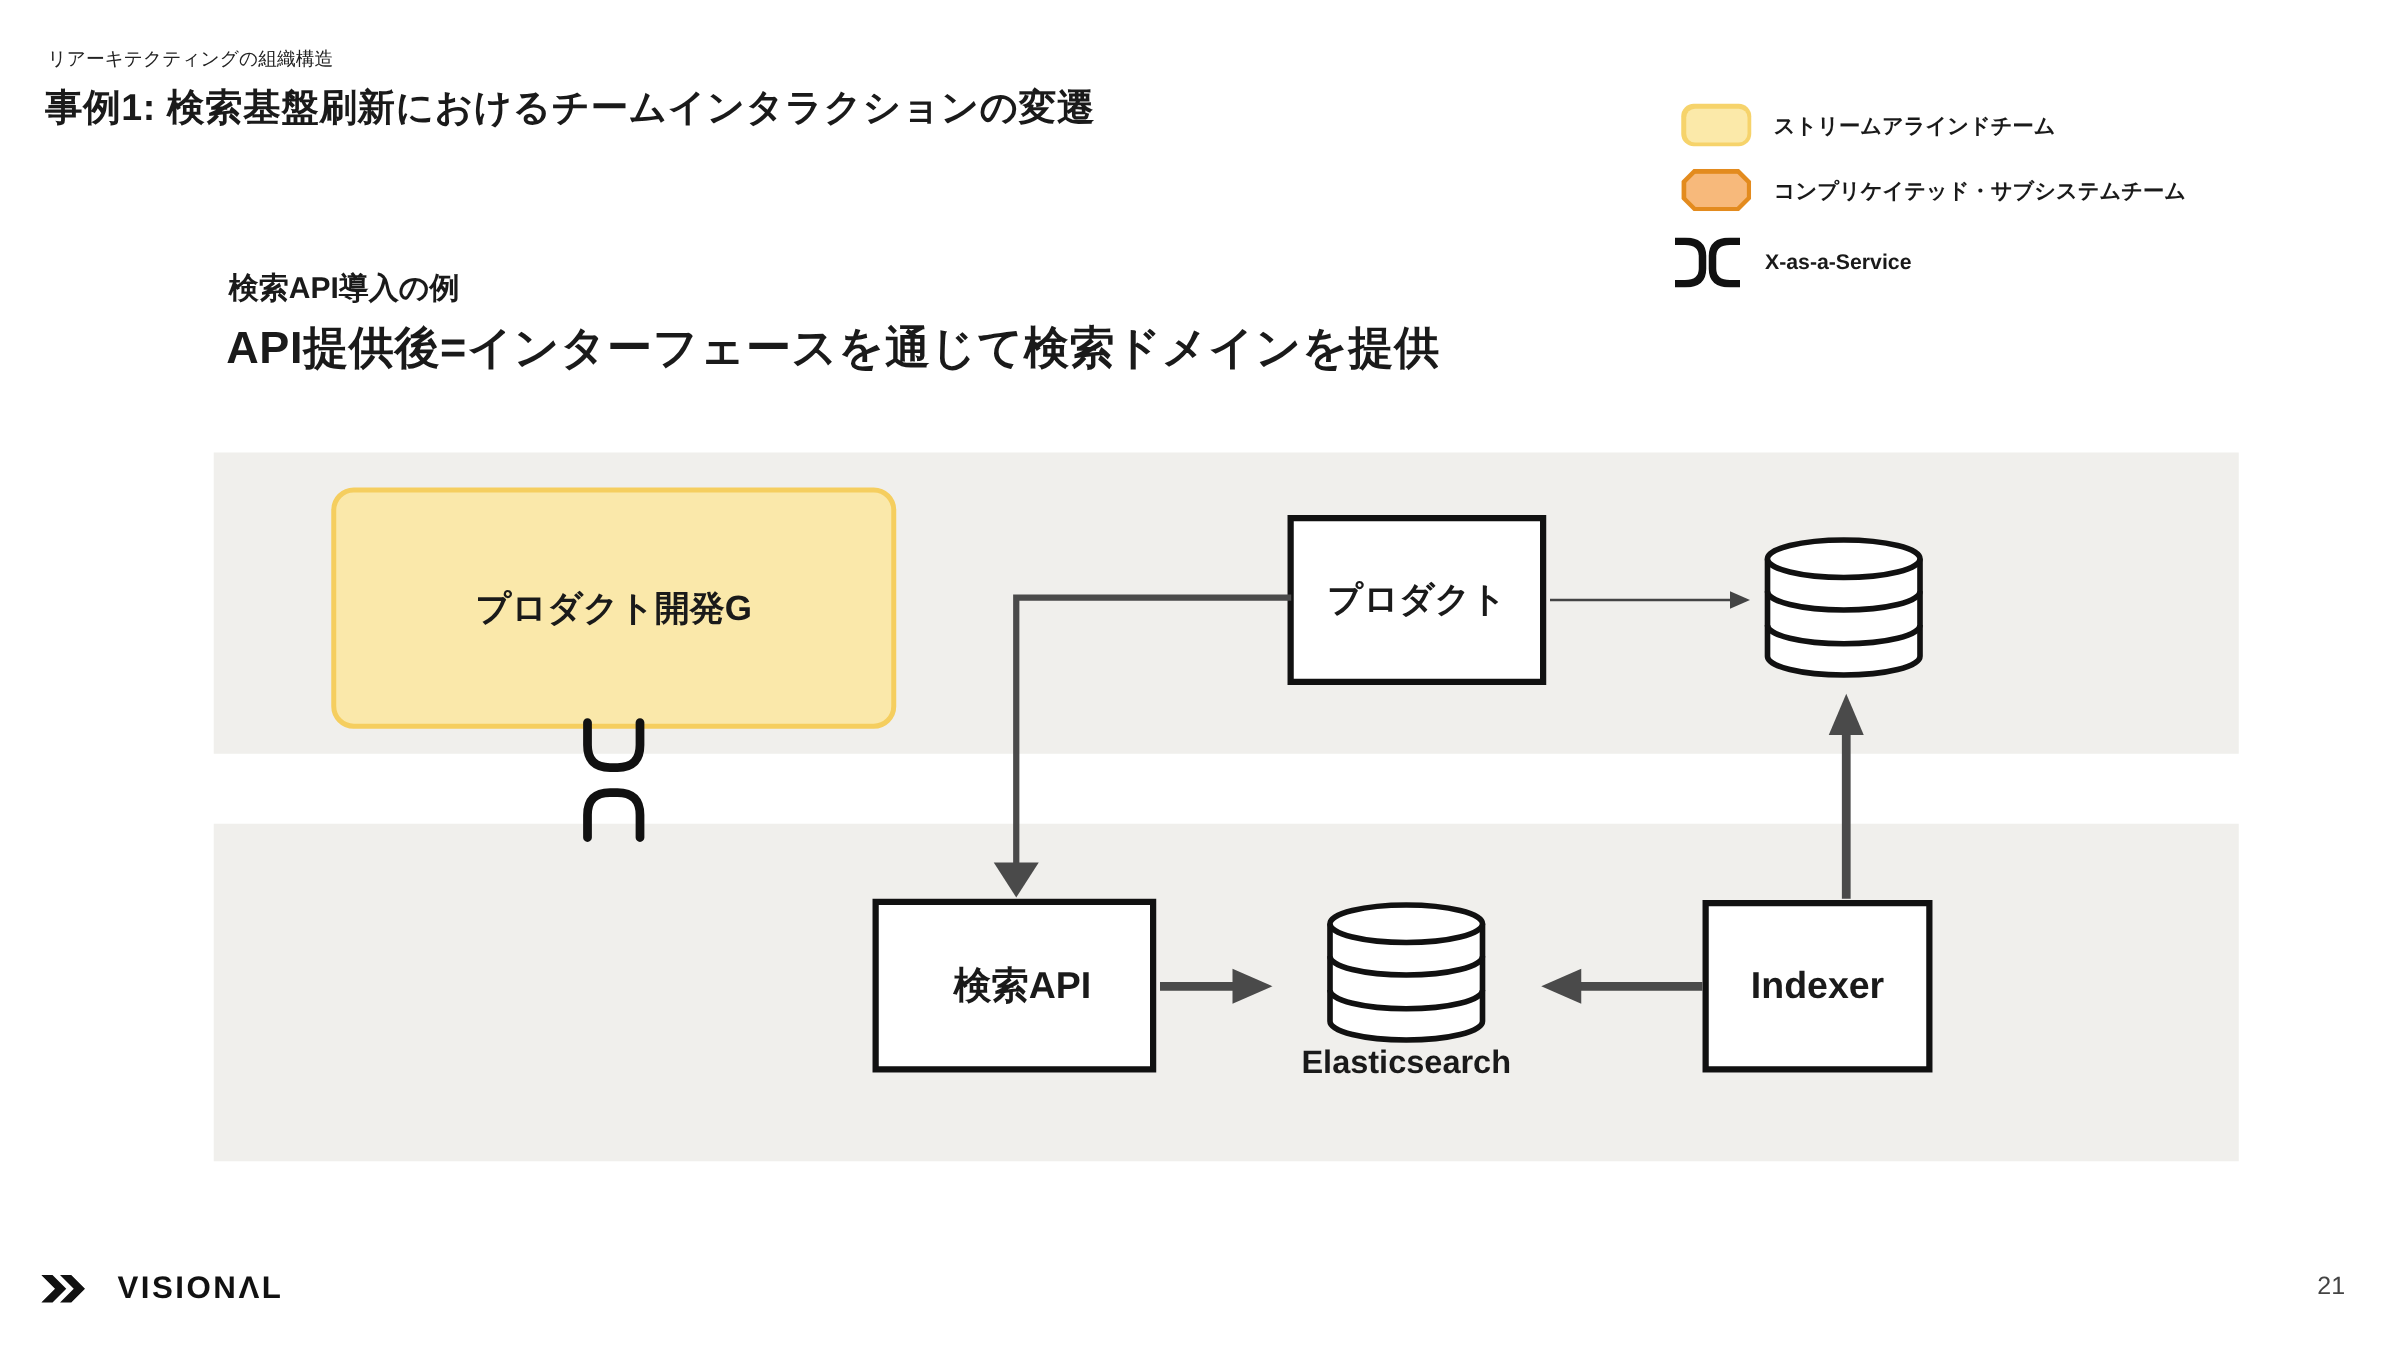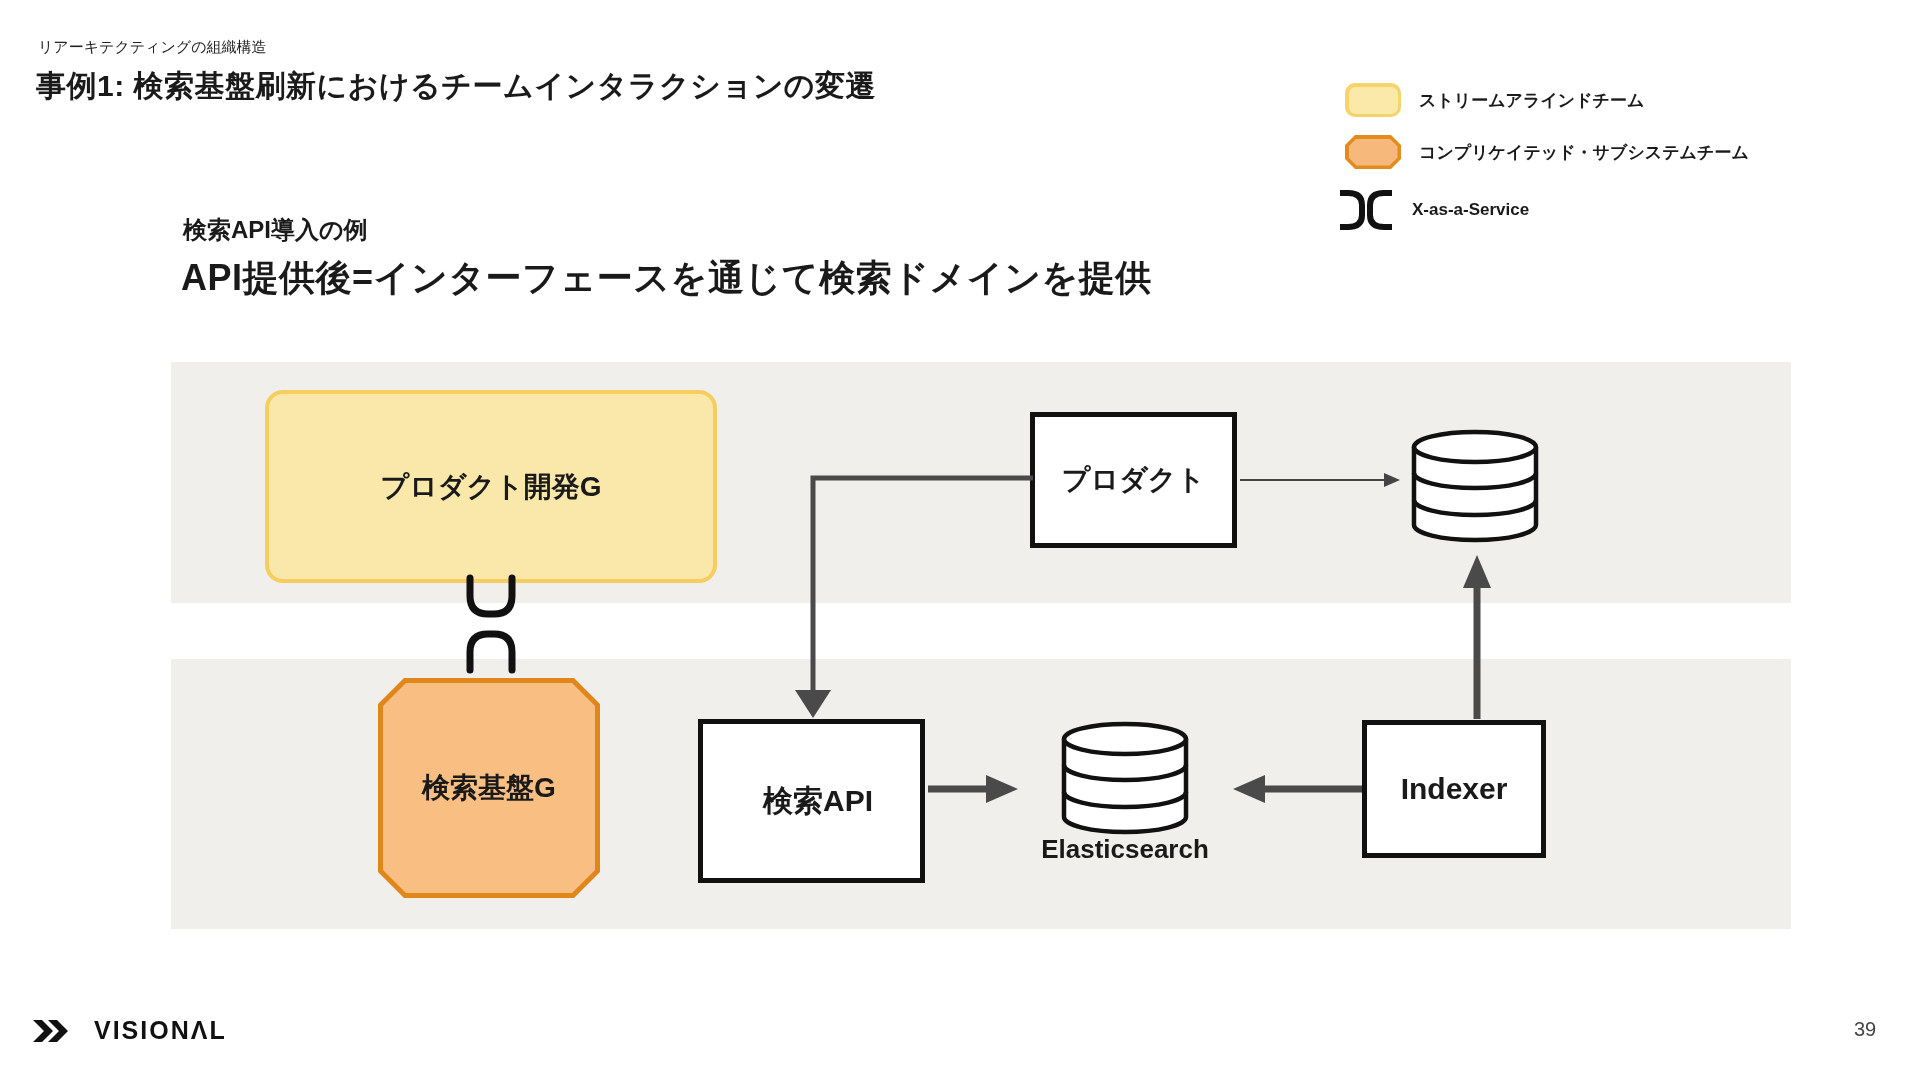--- a/index.html
+++ b/index.html
@@ -44,21 +44,21 @@
     clip-path:polygon(23px 0,calc(100% - 23px) 0,100% 23px,100% calc(100% - 23px),calc(100% - 23px) 100%,23px 100%,0 calc(100% - 23px),0 23px);
     display:flex;align-items:center;justify-content:center;
     font-size:28px;font-weight:700;
   }
   
   .sysbox{
     box-sizing:border-box;background:#ffffff;border:5px solid #111;
     display:flex;align-items:center;justify-content:center;font-weight:700;
   }
   .box-product{left:1030px;top:412px;width:207px;height:136px;font-size:28px;font-weight:600;}
-  .box-search-api{left:698px;top:719px;width:227px;height:164px;font-size:30px;padding-left:13px;}
+  .box-search-api{left:698px;top:719px;width:227px;height:139px;font-size:30px;padding-left:13px;}
   .box-indexer{left:1362px;top:720px;width:184px;height:138px;font-size:30px;}
   
   #overlay{left:0;top:0;pointer-events:none;}
   .es-label{left:1020px;top:834px;width:210px;text-align:center;font-size:26px;font-weight:700;color:#1a1a1a;}
   
   .logo{left:33px;top:1016px;display:flex;align-items:center;gap:23px;}
   .logo-text{font-size:25px;font-weight:800;letter-spacing:2px;color:#111;}
   .page-number{left:1840px;top:1018px;width:50px;text-align:center;font-size:20px;color:#444;}
 </style>
 </head>
@@ -89,23 +89,20 @@
     <div class="legend-label en">X-as-a-Service</div>
   </div>
 
   <div class="abs subtitle">検索API導入の例</div>
   <div class="abs heading">API提供後=インターフェースを通じて検索ドメインを提供</div>
 
   <div class="abs band band1"></div>
   <div class="abs band band2"></div>
 
   <div class="abs team-yellow">プロダクト開発G</div>
-  <div class="abs team-orange">
-    <div class="inner">検索基盤G</div>
-  </div>
 
   <div class="abs sysbox box-product">プロダクト</div>
   <div class="abs sysbox box-search-api">検索API</div>
   <div class="abs sysbox box-indexer">Indexer</div>
 
   <svg id="overlay" class="abs" width="1920" height="1080" viewBox="0 0 1920 1080">
 
     <g transform="translate(466,578)">
       <path d="M4,0 V18 Q4,36 22,36 H28 Q46,36 46,18 V0" fill="none" stroke="#111" stroke-width="7" stroke-linecap="round"></path>
       <path d="M4,92 V74 Q4,56 22,56 H28 Q46,56 46,74 V92" fill="none" stroke="#111" stroke-width="7" stroke-linecap="round"></path>
@@ -153,15 +150,15 @@
 
   <div class="abs es-label">Elasticsearch</div>
 
   <div class="abs logo">
     <svg width="38" height="24" viewBox="0 0 38 24">
       <polygon points="0,1 9,1 20,12 9,23 0,23 11,12" fill="#111"></polygon>
       <polygon points="15,1 24,1 35,12 24,23 15,23 26,12" fill="#111"></polygon>
     </svg>
     <div class="logo-text">VISIONΛL</div>
   </div>
-  <div class="abs page-number">39</div>
+  <div class="abs page-number">21</div>
 
 </div>
 
 </body></html>

